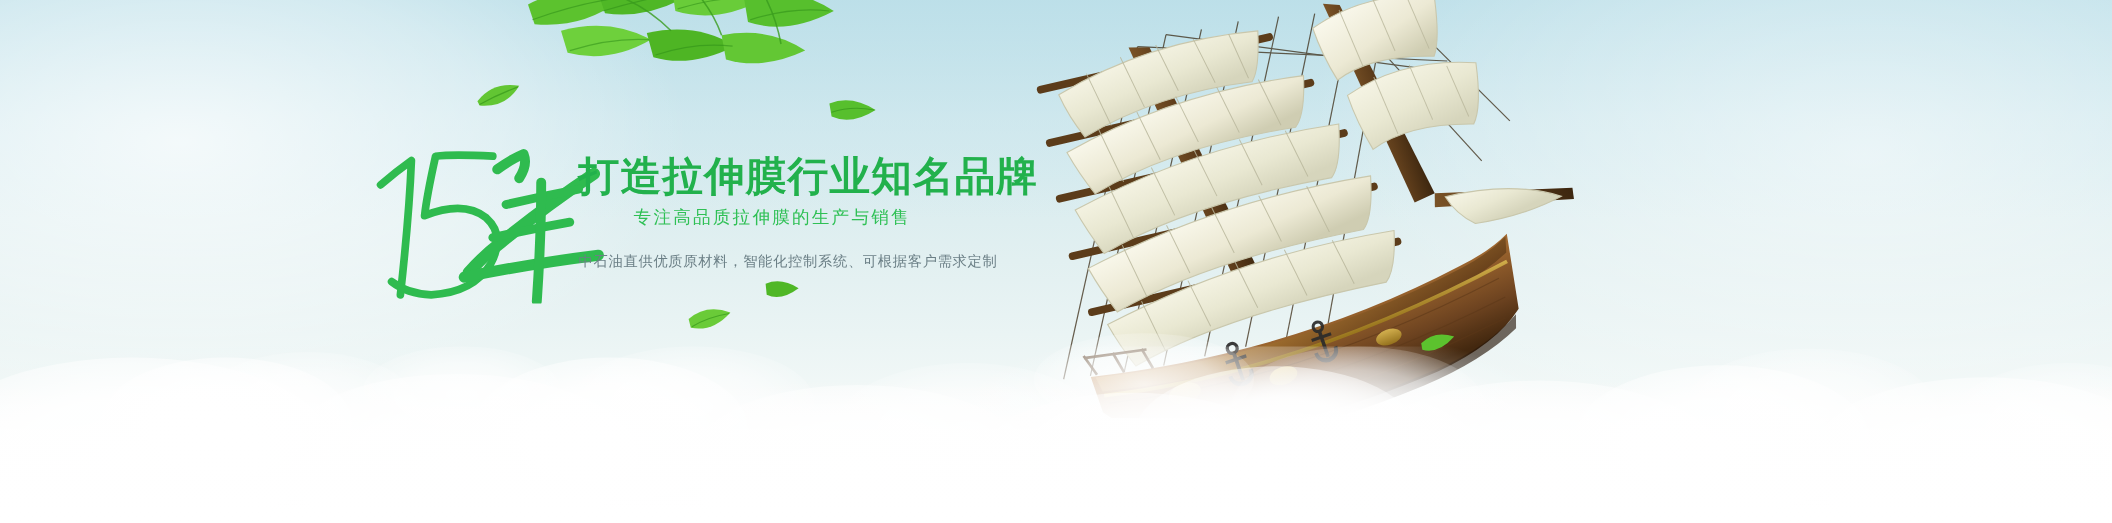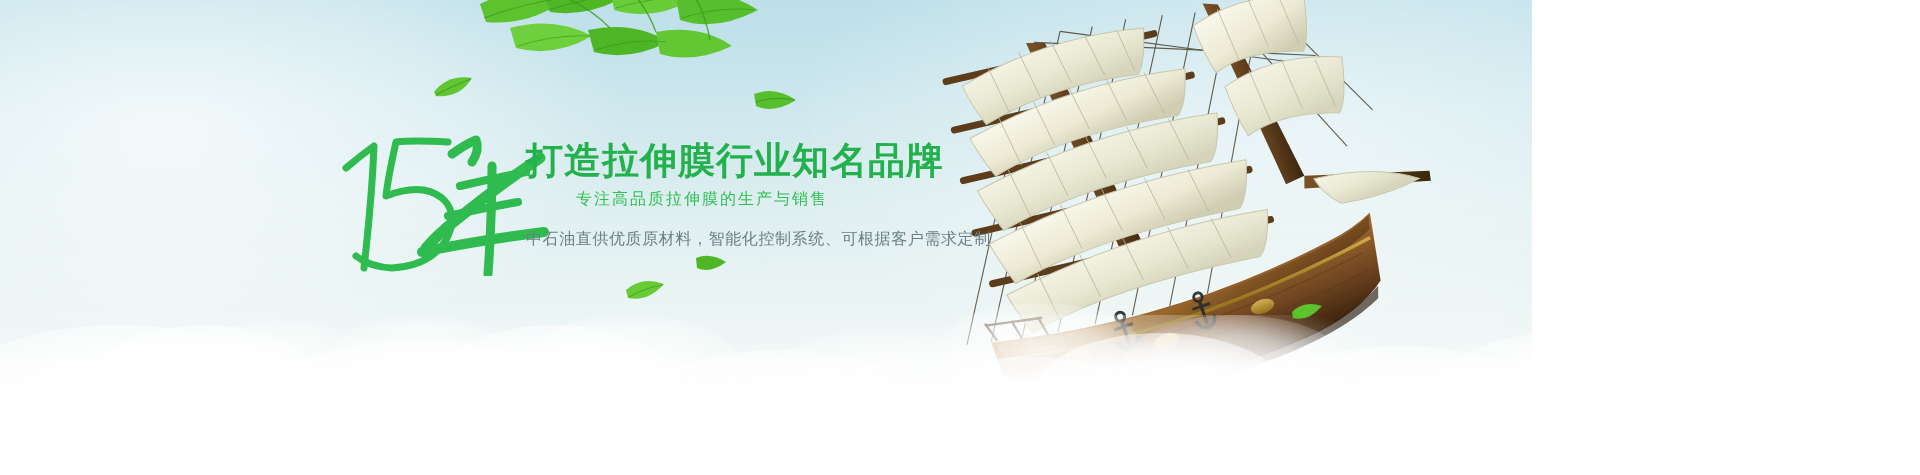--- a/index.html
+++ b/index.html
@@ -6,21 +6,21 @@
     margin: 0;
     padding: 0;
     background: #ffffff;
   }
   body {
     font-family: "Liberation Sans", "DejaVu Sans", sans-serif;
   }
 
   .banner {
     position: relative;
-    width: 1532px;
+    width: 1920px;
     height: 475px;
     overflow: hidden;
     background: linear-gradient(180deg,
         #cfe7ee 0%,
         #d2e8ed 18%,
         #d9ecef 34%,
         #e2f0f1 50%,
         #eaf4f4 64%,
         #f2f8f7 76%,
         #f9fbfa 88%,
@@ -127,21 +127,21 @@
     letter-spacing: 2px;
     color: #2fc055;
     white-space: nowrap;
     line-height: 1;
   }
 
   .tagline {
     position: absolute;
     left: 196px;
     top: 123px;
-    font-size: 16px;
+    font-size: 13px;
     letter-spacing: 0.6px;
     color: #6b7f86;
     white-space: nowrap;
     line-height: 1;
   }
 
   
   .leaf {
     position: absolute;
     pointer-events: none;

